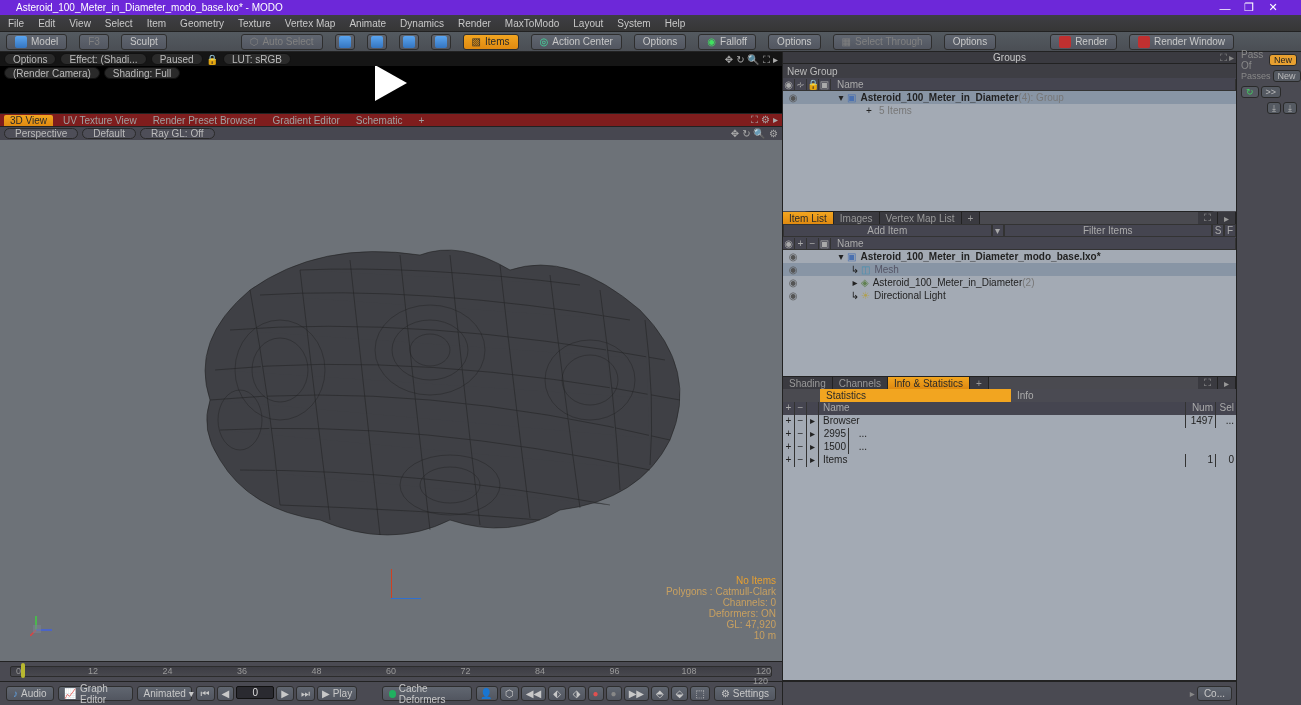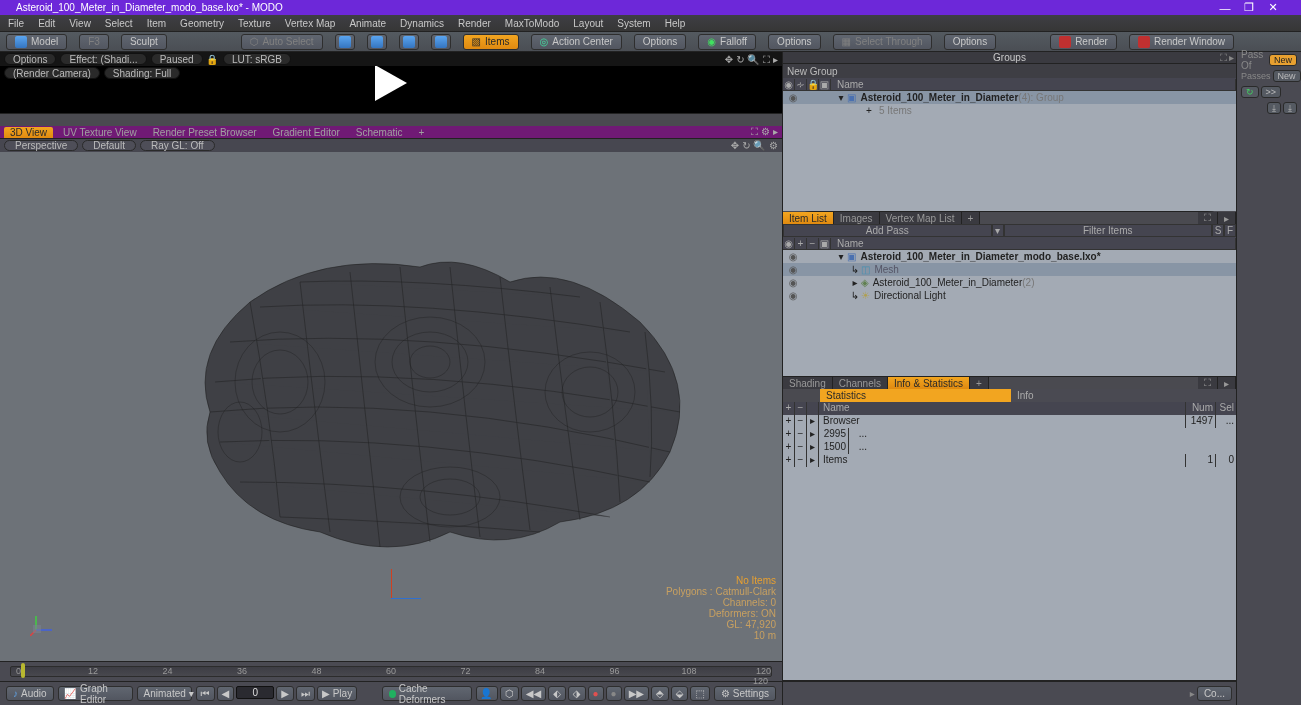--- a/index.html
+++ b/index.html
@@ -30,21 +30,21 @@
 
   
   .preview { height: 62px; background:#000; position:relative; display:flex; align-items:center; justify-content:center; border-bottom:1px solid #222;}
   .preview-top { position:absolute; top:0; left:0; right:0; height:14px; display:flex; align-items:center; padding:0 4px; gap:4px; background:#151515;}
   .optionchip { background:#2a2a2a; border:1px solid #111; border-radius:8px; padding:0 8px; color:#bbb; height:12px; line-height:12px; display: inline-flex; white-space: nowrap; }
   .playbtn { width:0; height:0; border-left:32px solid #fff; border-top:18px solid transparent; border-bottom:18px solid transparent; }
   .preview-icons { position:absolute; top:2px; right:4px; display:flex; gap:3px; color:#aaa; font-size:10px;}
   .preview-icons span { cursor:pointer; }
 
   
-  .tabstrip { height:13px; background:#701a75; display:flex; align-items:center; padding:0 4px; gap:4px; border-bottom:1px solid #222;margin-top:12px;}
+  .tabstrip { height:13px; background:#7f1d1d; display:flex; align-items:center; padding:0 4px; gap:4px; border-bottom:1px solid #222;}
   .tab { padding:0 6px; color:#a0a0a0; cursor:pointer; border-radius:2px 2px 0 0; }
   .tab.active { background: linear-gradient(#f2a520,#e08a10); color:#2a2a2a; }
   .tabstrip .right { margin-left:auto; display:flex; gap:3px; color:#aaa;}
   .tabstrip .right span { cursor:pointer; }
 
   
   .vpbar { height:13px; background:#474750; display:flex; align-items:center; padding:0 4px; gap:4px;}
   .vpchip { background:#4e4e58; border:1px solid #2a2a2a; border-radius:8px; padding:0 10px; color:#bbb; height:11px; line-height:10px;}
   .vpbar .vright { margin-left:auto; display:flex; gap:3px; color:#aaa;}
   .vpbar .vright span{cursor:pointer;}
@@ -430,21 +430,21 @@
           <div class="stattab">
             <span class="st active">Item List</span>
             <span class="st">Images</span>
             <span class="st">Vertex Map List</span>
             <span class="st">+</span>
             <span style="flex:1"></span>
             <span class="st">⛶</span>
               <span class="st">▸</span>
           </div>
           <div class="additem">
-            <div class="ai">Add Pass</div>
+            <div class="ai">Add Item</div>
             <div style="width:12px; background:#454550; border:1px solid #333; color:#aaa; text-align:center;">▾</div>
             <div class="ai">Filter Items</div>
             <div style="width:12px; background:#454550; border:1px solid #333; color:#aaa; text-align:center;">S</div>
             <div style="width:12px; background:#454550; border:1px solid #333; color:#aaa; text-align:center;">F</div>
           </div>
           <div class="panelcols">
             <div class="c" style="width:12px">◉</div>
             <div class="c" style="width:12px">+</div>
             <div class="c" style="width:12px">−</div>
             <div class="c" style="width:12px">▣</div>

